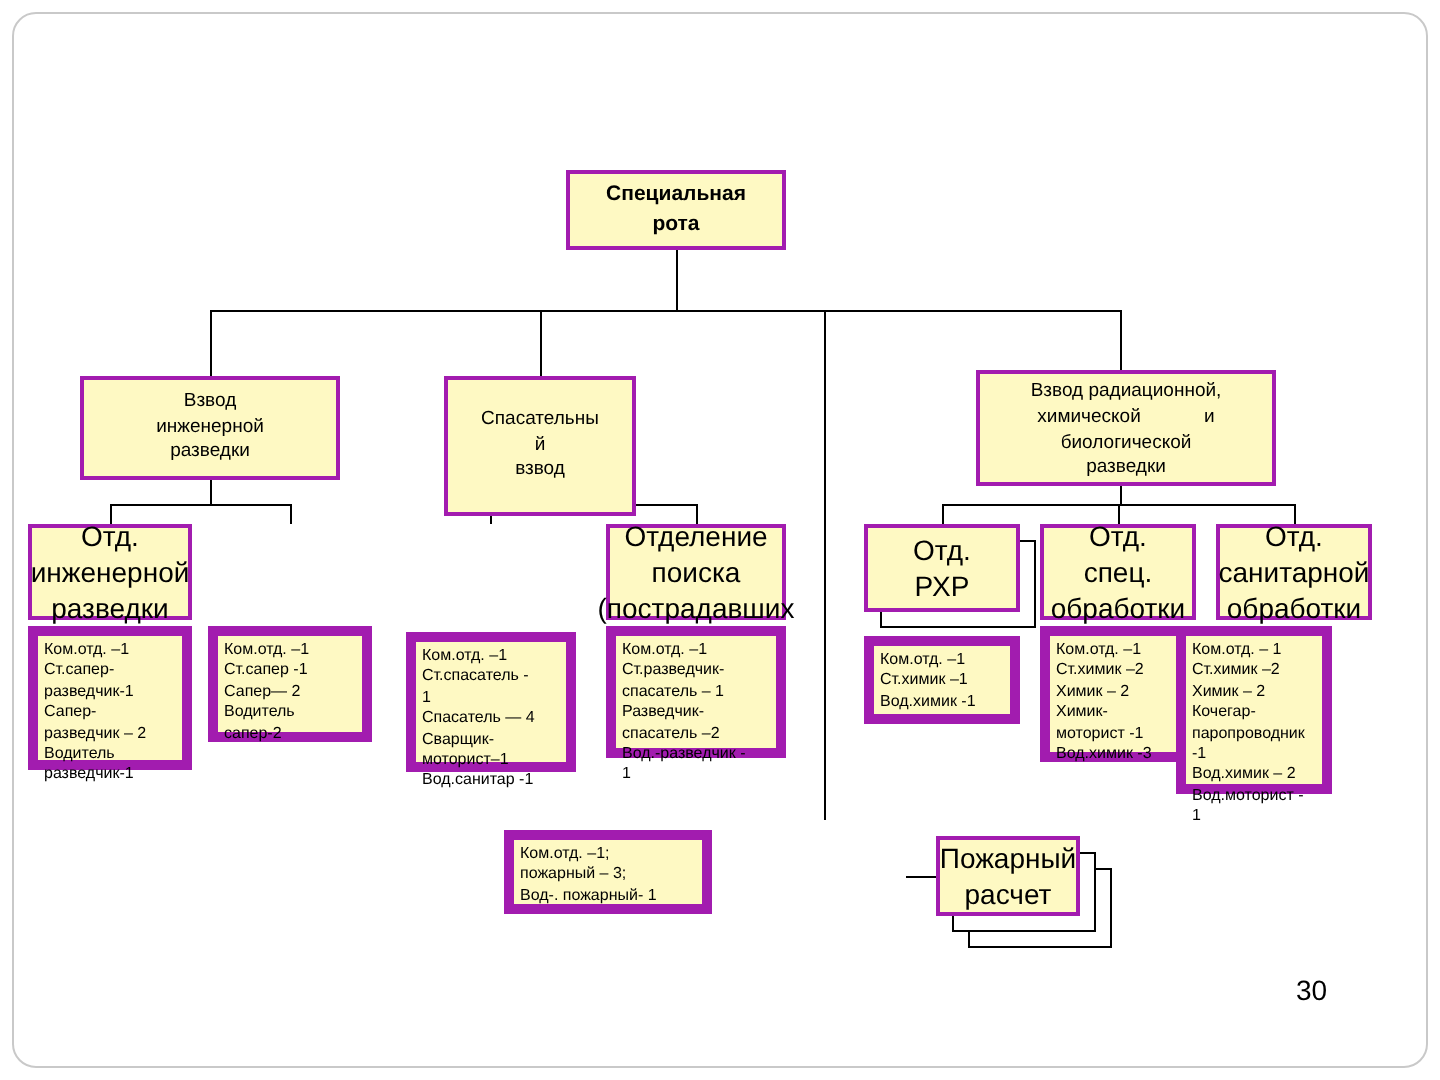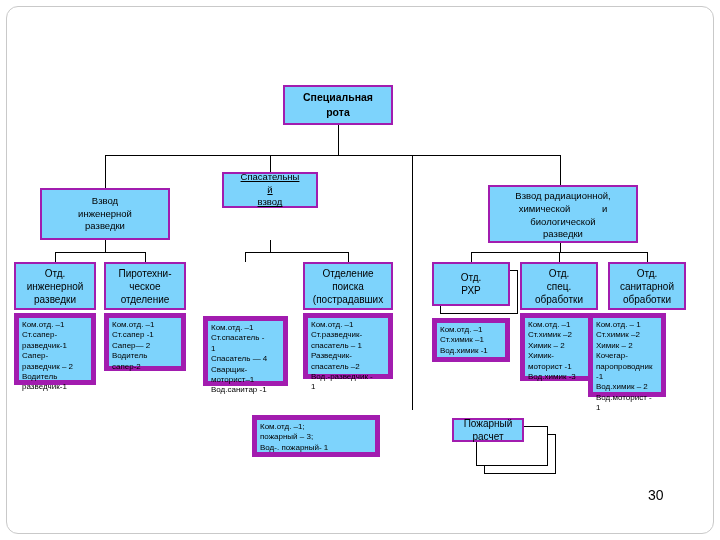--- a/index.html
+++ b/index.html
@@ -13,33 +13,33 @@
   }
   .frame{
     position:absolute;
     left:6px;top:6px;right:6px;bottom:6px;
     border:1px solid #c9c9c9;
     border-radius:12px;
     pointer-events:none;
   }
   .box{
     position:absolute;
-    background:#7dd3fc;
+    background:#fef9c3;
     border:5px solid #a21caf;
     display:flex;
     align-items:center;
     justify-content:center;
     text-align:center;
     box-sizing:border-box;
   }
   .box .t{ white-space:pre-line; }
   .thick{ border-width:2px; }
   .lvl1{ font-size:10.5px; font-weight:bold; line-height:1.45; }
   .lvl2{ font-size:9.5px; line-height:1.35; }
-  .lvl3{ font-size:10px; line-height:1.3; }
+  .lvl3{ font-size:14px; line-height:1.3; }
   .detail{
     display:block;
     font-size:8px;
     line-height:1.3;
     text-align:left;
     padding:2px 3px;
     overflow:visible;
   }
   .detail .t{ white-space:pre-line; display:block; }
   .justifybox{
@@ -108,41 +108,36 @@
   <div class="box thick lvl1" style="left:283px;top:85px;width:110px;height:40px;">
     <span class="t">Специальная
 рота</span>
   </div>
 
   <div class="box thick lvl2" style="left:40px;top:188px;width:130px;height:52px;">
     <span class="t">Взвод
 инженерной
 разведки</span>
   </div>
-  <div class="box thick lvl2" style="left:222px;top:172px;width:96px;height:36px;text-decoration:underline;">
+  <div class="box thick lvl2" style="left:222px;top:188px;width:96px;height:70px;">
     <span class="t">Спасательны
 й
 взвод</span>
   </div>
   <div class="box thick justifybox" style="left:488px;top:185px;width:150px;height:58px;">
     <span class="t">Взвод радиационной,
 химической            и
 биологической
 разведки</span>
   </div>
 
   <div class="box thick lvl3" style="left:14px;top:262px;width:82px;height:48px;">
     <span class="t">Отд.
 инженерной
 разведки</span>
-  </div>
-  <div class="box thick lvl3" style="left:104px;top:262px;width:82px;height:48px;">
-    <span class="t">Пиротехни-
-ческое
-отделение</span>
   </div>
   <div class="box thick lvl3" style="left:303px;top:262px;width:90px;height:48px;">
     <span class="t">Отделение
 поиска
 (пострадавших</span>
   </div>
 
   <div class="shadowbox" style="left:440px;top:270px;width:78px;height:44px;"></div>
   <div class="box thick lvl3" style="left:432px;top:262px;width:78px;height:44px;">
     <span class="t">Отд.
@@ -212,28 +207,28 @@
 Ст.химик –2
 Химик – 2
 Кочегар-
 паропроводник
 -1
 Вод.химик – 2
 Вод.моторист -
 1</span>
   </div>
 
-  <div class="box detail" style="left:252px;top:415px;width:128px;height:42px;">
+  <div class="box detail" style="left:252px;top:415px;width:104px;height:42px;">
     <span class="t">Ком.отд. –1;
 пожарный – 3;
 Вод-. пожарный- 1</span>
   </div>
 
 
   <div class="shadowbox" style="left:484px;top:434px;width:72px;height:40px;"></div>
   <div class="shadowbox" style="left:476px;top:426px;width:72px;height:40px;"></div>
-  <div class="box lvl3" style="left:452px;top:418px;width:72px;height:24px;border-width:2px;">
+  <div class="box lvl3" style="left:468px;top:418px;width:72px;height:40px;border-width:2px;">
     <span class="t">Пожарный
 расчет</span>
   </div>
 
   <div class="pagenum">30</div>
 </div>
 
 </body></html>

